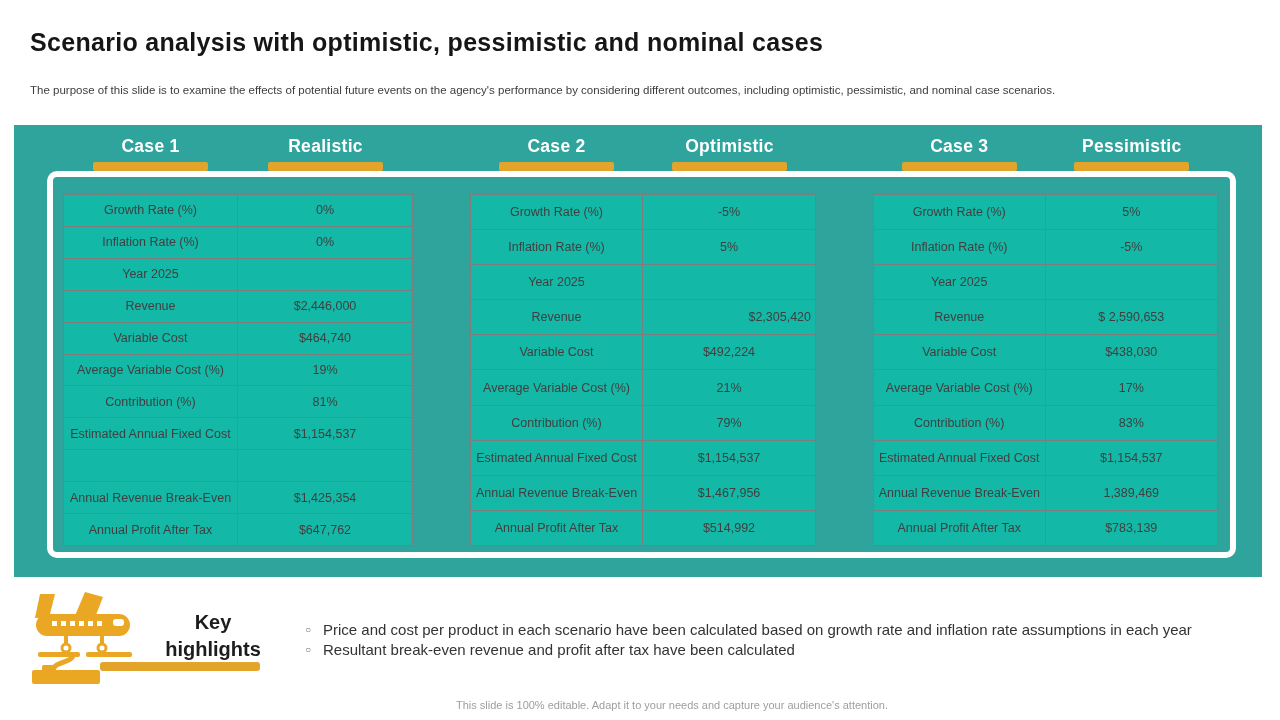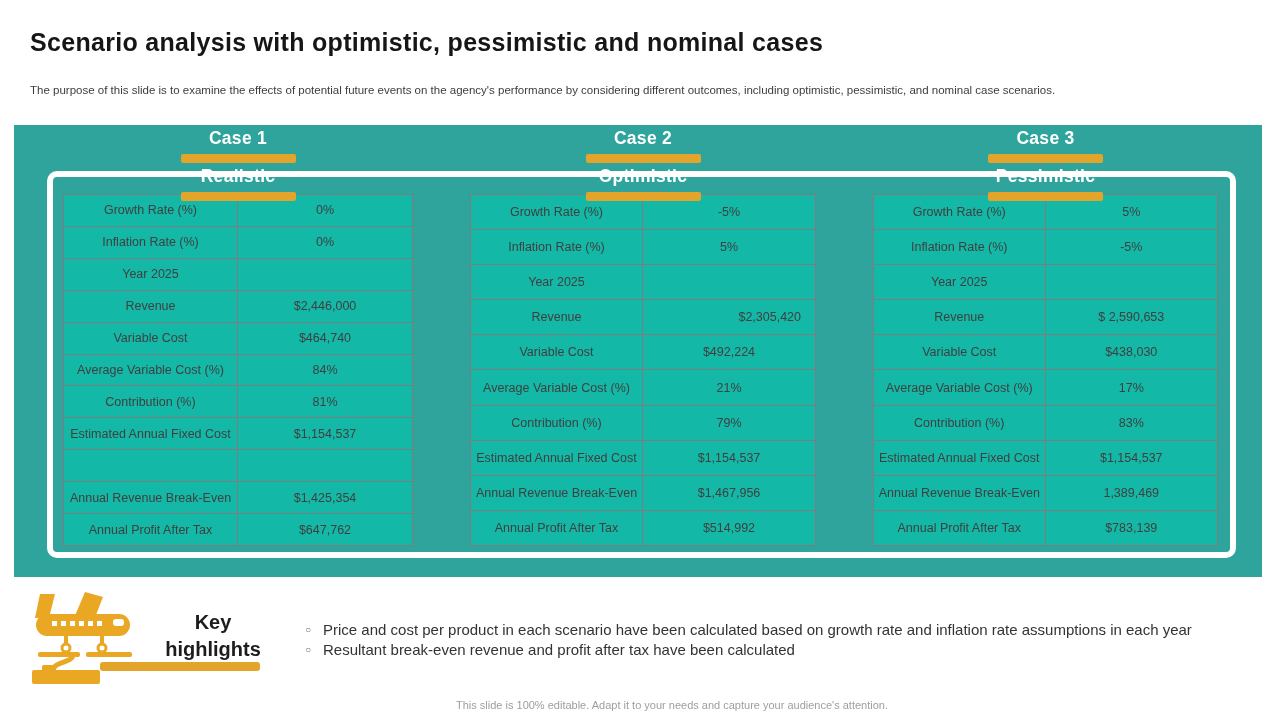--- a/index.html
+++ b/index.html
@@ -10,34 +10,34 @@
   .title{position:absolute;left:30px;top:28px;width:1100px;margin:0;
          font-size:25px;font-weight:700;color:#161616;letter-spacing:.3px;}
   .subtitle{position:absolute;left:30px;top:84px;width:1180px;margin:0;
             font-size:11.5px;color:#3d3d3d;}
 
   
   .panel{position:absolute;left:14px;top:125px;width:1248px;height:452px;background:#2EA49D;}
   .frame{position:absolute;left:33px;top:46px;width:1189px;height:387px;
          border:6px solid #ffffff;border-radius:10px;box-sizing:border-box;}
 
-  .case-header{position:absolute;top:0;display:flex;z-index:3;flex-direction:column;}
+  .case-header{position:absolute;top:8px;display:flex;z-index:3;}
   .case-half{flex:1;display:flex;flex-direction:column;align-items:center;}
   .case-half .hlabel{font-size:17.5px;font-weight:700;color:#ffffff;letter-spacing:.3px;line-height:26px;}
   .gold-bar{width:115px;height:9px;background:#E2A42B;border-radius:2px;margin-top:3px;}
 
   .stable{position:absolute;display:flex;flex-direction:column;background:#14b8a6;
           border:1px solid #7d7d7d;box-sizing:border-box;z-index:2;}
   .trow{flex:1;display:flex;border-bottom:1px solid #7d7d7d;}
   .trow:last-child{border-bottom:none;}
   .tcell{display:flex;align-items:center;justify-content:center;
          font-size:12.5px;color:#3f3f3f;box-sizing:border-box;}
   .tlabel{width:50%;border-right:1px solid #7d7d7d;}
   .tvalue{width:50%;}
-  .tvalue.right{justify-content:flex-end;padding-right:14px;}
+  .tvalue.right{justify-content:flex-end;padding-right:4px;}
 
   
   .plane-icon{position:absolute;left:28px;top:588px;z-index:1;}
   .hl-bar{position:absolute;left:100px;top:662px;width:160px;height:9px;background:#E2A42B;border-radius:3px;}
   .key-label{position:absolute;left:153px;top:609px;width:120px;text-align:center;
              font-size:20px;font-weight:700;color:#1d1d1d;line-height:27px;}
   .bullets{position:absolute;left:305px;top:620px;width:955px;margin:0;padding:0;list-style:none;}
   .bullets li{display:flex;align-items:flex-start;font-size:15px;color:#333333;line-height:19.5px;}
   .bullet-marker{flex:0 0 auto;width:18px;color:#6e6e6e;font-size:10px;line-height:19.5px;}
 
@@ -102,21 +102,21 @@
         <div class="trow">
           <div class="tcell tlabel">Revenue</div>
           <div class="tcell tvalue">$2,446,000</div>
         </div>
         <div class="trow">
           <div class="tcell tlabel">Variable Cost</div>
           <div class="tcell tvalue">$464,740</div>
         </div>
         <div class="trow">
           <div class="tcell tlabel">Average Variable Cost (%)</div>
-          <div class="tcell tvalue">84%</div>
+          <div class="tcell tvalue">19%</div>
         </div>
         <div class="trow">
           <div class="tcell tlabel">Contribution (%)</div>
           <div class="tcell tvalue">81%</div>
         </div>
         <div class="trow">
           <div class="tcell tlabel">Estimated Annual Fixed Cost</div>
           <div class="tcell tvalue">$1,154,537</div>
         </div>
         <div class="trow">

